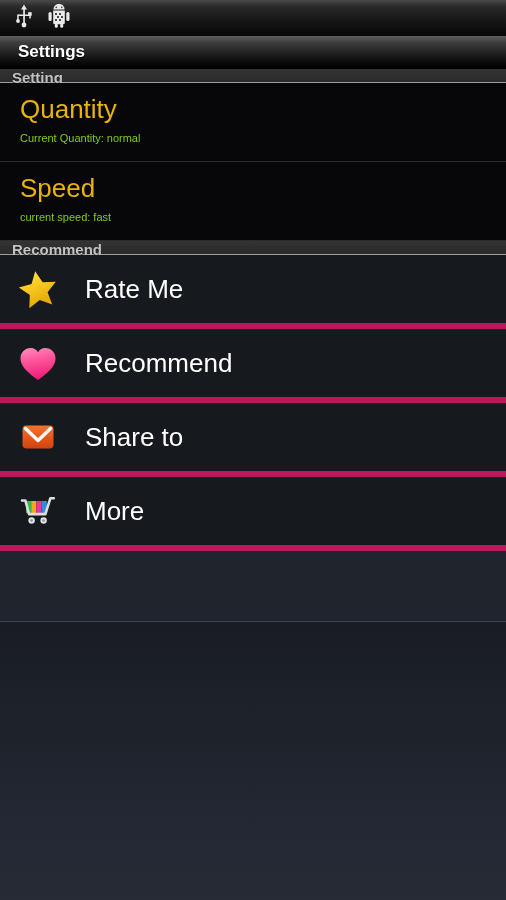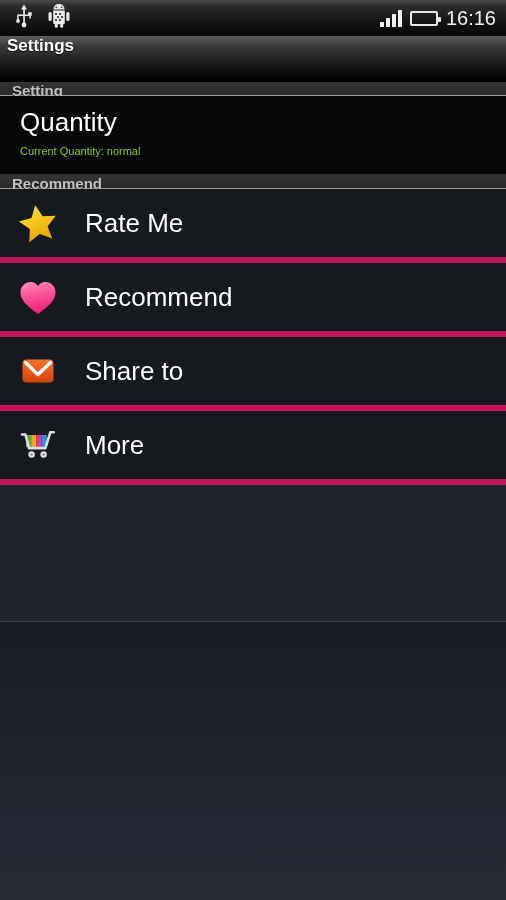--- a/index.html
+++ b/index.html
@@ -86,24 +86,25 @@
   .battery .fill {
     height: 100%;
     width: 100%;
     background: linear-gradient(180deg, #8ce04a 0%, #5fc018 50%, #46a50c 100%);
     border-radius: 1px;
   }
 
   
   .title-bar {
     position: relative;
-    height: 46px;
+    height: 33px;
     background: linear-gradient(180deg, #5e5e5e 0%, #3b3b3b 22%, #121212 72%, #000000 100%);
     display: flex;
-    padding-left: 7px;
+    align-items: center;
+    padding-left: 18px;
     box-sizing: border-box;
     border-bottom: 1px solid #000;
   }
   .title-bar .title {
     color: #ffffff;
     font-size: 17px;
     font-weight: bold;
     text-shadow: 0 1px 1px rgba(0,0,0,0.9);
   }
 
@@ -129,21 +130,21 @@
 
   .pref-row {
     position: relative;
     background: #070709;
     padding: 11px 14px 12px 20px;
     box-sizing: border-box;
     border-bottom: 1px solid #2b2e31;
   }
   .pref-row .pref-title {
     display: block;
-    color: #ffffff;
+    color: #eab308;
     font-size: 26px;
     line-height: 31px;
     font-weight: normal;
   }
   .pref-row .pref-summary {
     display: block;
     color: #84cc16;
     font-size: 11px;
     line-height: 22px;
     margin-top: 2px;
@@ -226,49 +227,41 @@
             <rect x="9" y="12" width="2" height="2"></rect>
             <rect x="13" y="12" width="2" height="2"></rect>
             <rect x="7" y="15" width="2" height="2"></rect>
             <rect x="11" y="15" width="2" height="2"></rect>
             <circle cx="8.3" cy="3.3" r="0.9"></circle>
             <circle cx="13.7" cy="3.3" r="0.9"></circle>
           </g>
         </svg>
       </span>
     </div>
-    <div class="status-right">
-      <span class="sig-bars">
-        <i></i>
-          <i></i>
-          <i></i>
-          <i></i>
-      </span>
-      <span class="battery">
-        <span class="fill"></span>
-      </span>
-      <span class="status-time">16:16</span>
-    </div>
   </div>
 
   <div class="title-bar">
     <span class="title">Settings</span>
   </div>
 
   <div class="list">
 
     <div class="section-header">
       <span>Setting</span>
     </div>
 
     <div class="pref-row">
       <span class="pref-title">Quantity</span>
       <span class="pref-summary">Current Quantity: normal</span>
     </div>
 
+    <div class="pref-row">
+      <span class="pref-title">Speed</span>
+      <span class="pref-summary">current speed: fast</span>
+    </div>
 
     <div class="section-header">
       <span>Recommend</span>
     </div>
 
     <div class="icon-row">
       <span class="row-icon">
         <svg width="42" height="42" viewBox="0 0 42 42">
           <defs>
             <linearGradient id="gStar" x1="0" y1="0" x2="0.3" y2="1">

